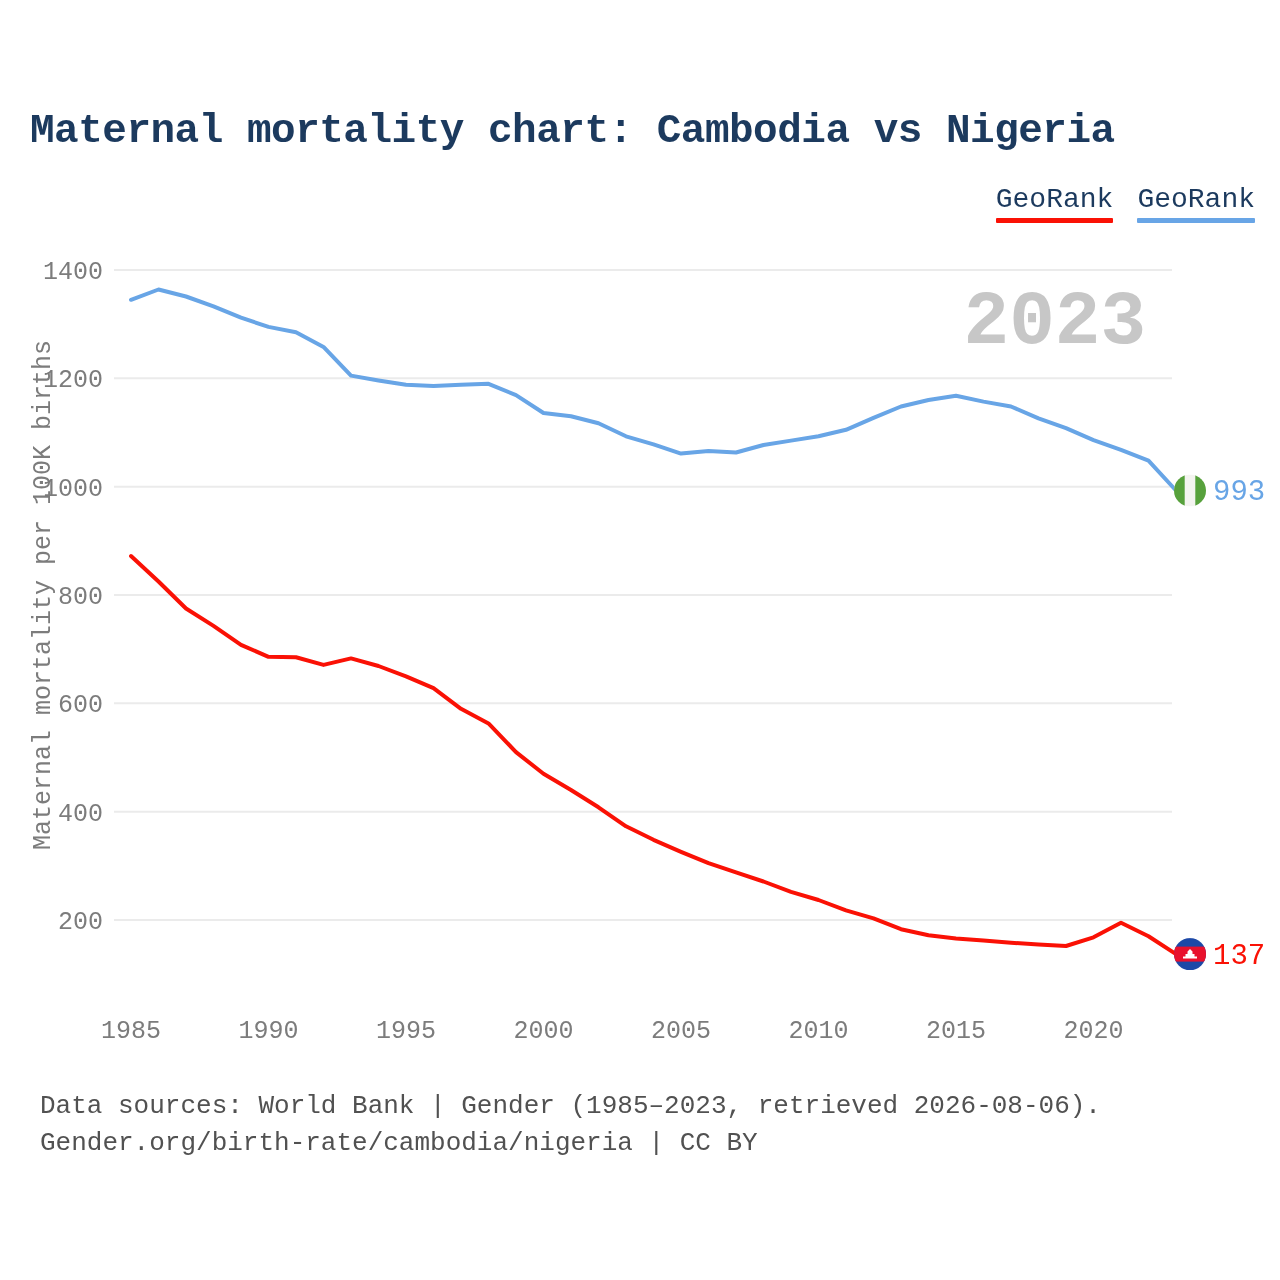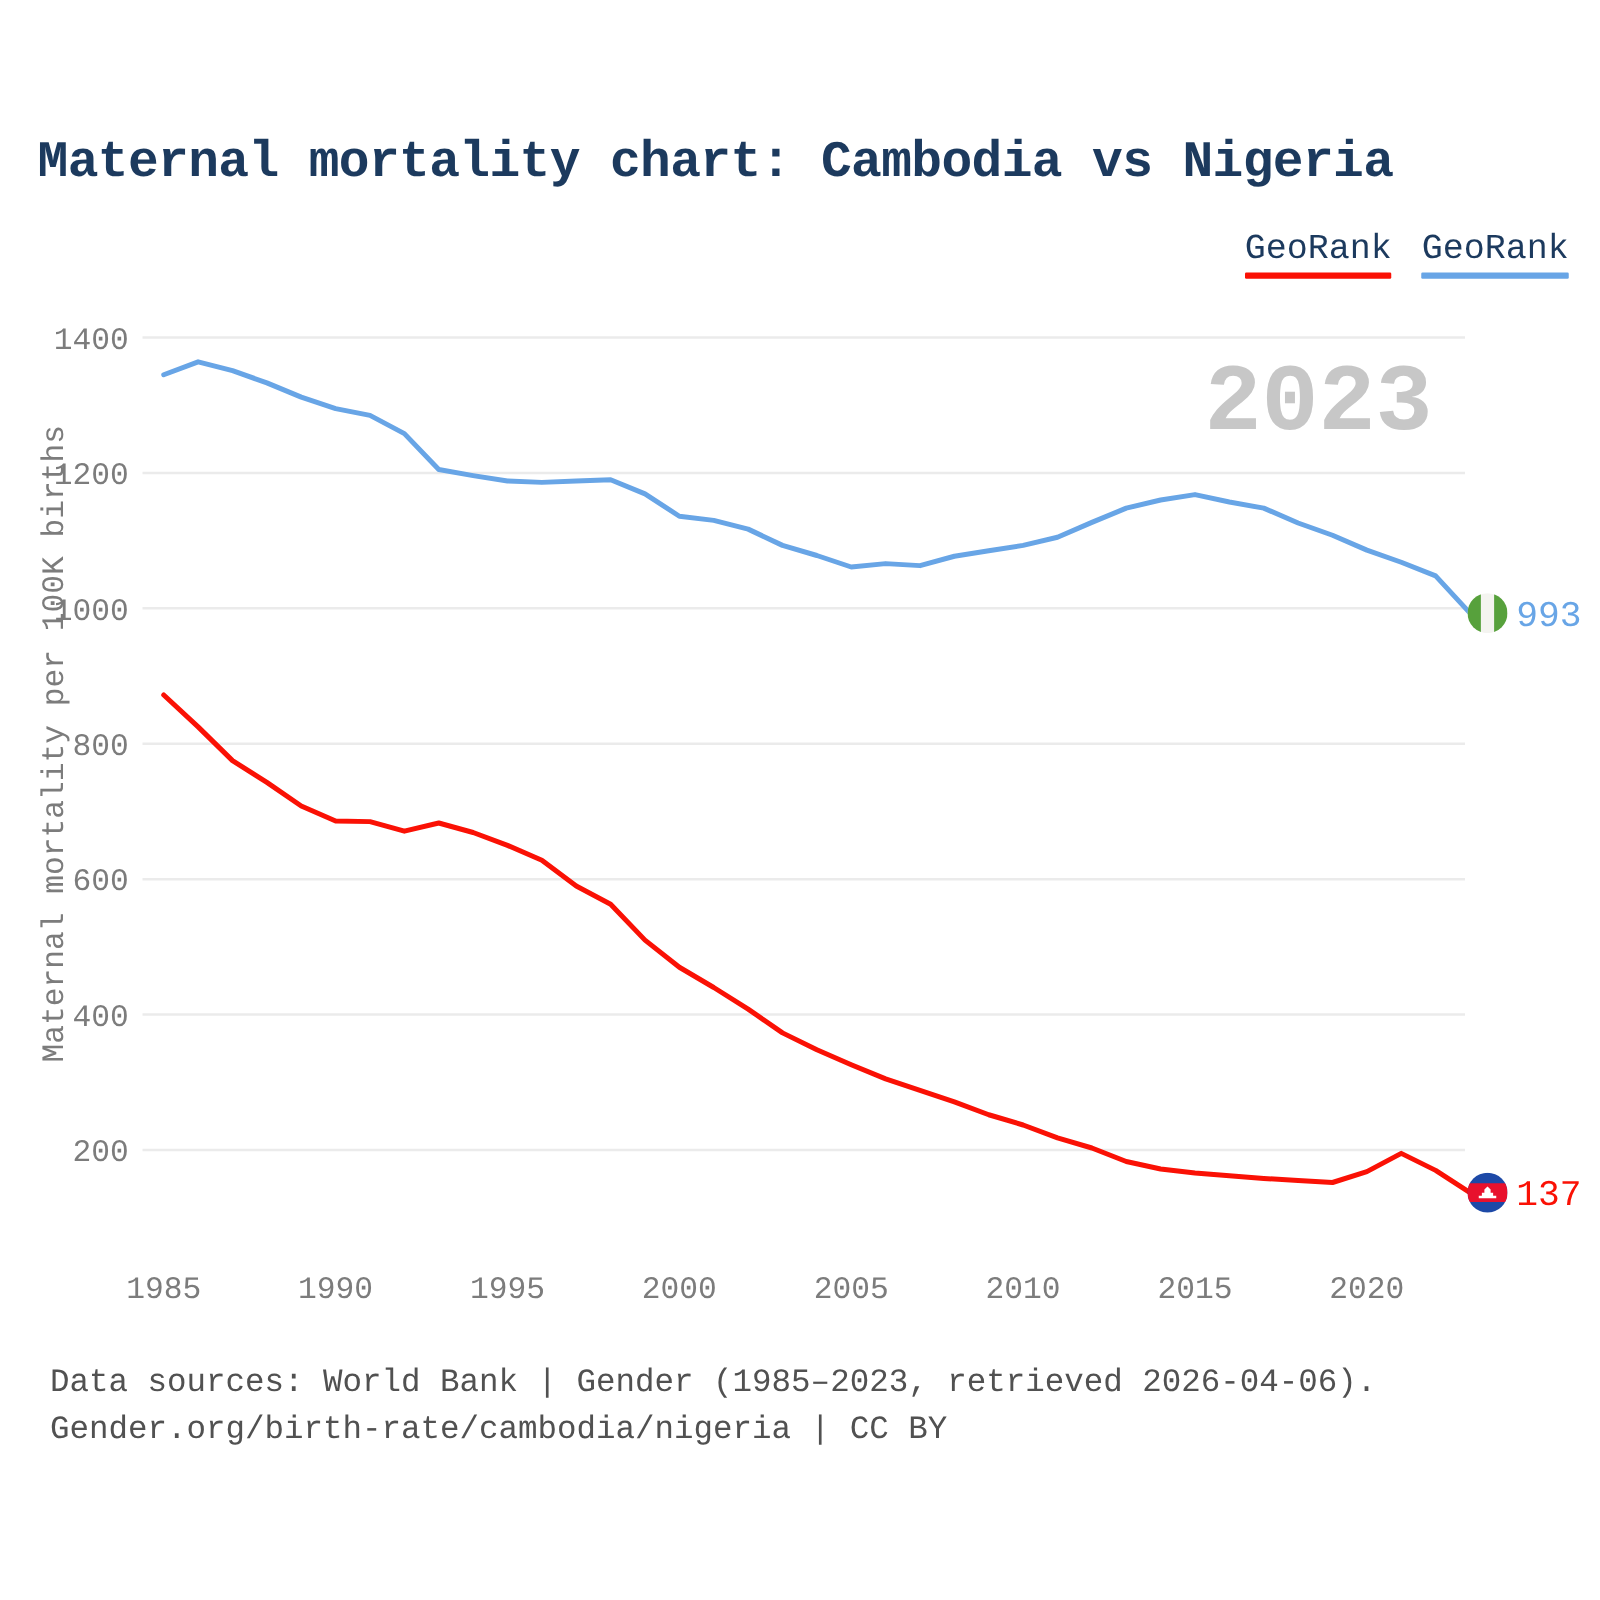--- a/index.html
+++ b/index.html
@@ -85,17 +85,17 @@
             <rect x="-16" y="-16" width="32" height="32" fill="#1d49a7"></rect>
             <rect x="-16" y="-7.5" width="32" height="15" fill="#e8112d"></rect>
             <path d="M -7,4.5 L -7,2.5 L -4.5,2.5 L -4.5,0 L -2.5,0 L -2.5,-2.5 L 0,-5 L 2.5,-2.5 L 2.5,0 L 4.5,0 L 4.5,2.5 L 7,2.5 L 7,4.5 Z" fill="#ffffff"></path>
           </g>
         </g>
         <text x="1213" y="964.125" font-size="29" fill="#fa1105">137</text>
       </g>
   </svg>
 
   <div class="footer">
-    <div>Data sources: World Bank | Gender (1985–2023, retrieved 2026-04-06).</div>
+    <div>Data sources: World Bank | Gender (1985–2023, retrieved 2026-08-06).</div>
     <div>Gender.org/birth-rate/cambodia/nigeria | CC BY</div>
   </div>
 
 </div>
 
 </body></html>

